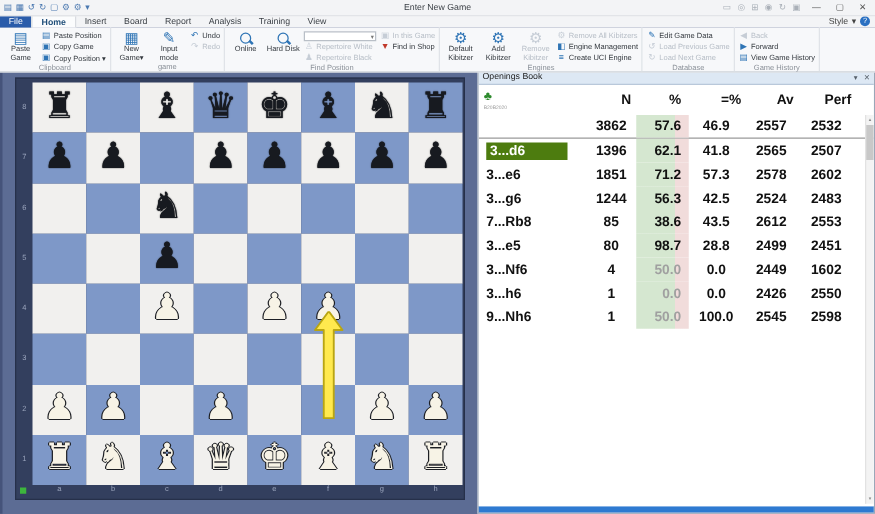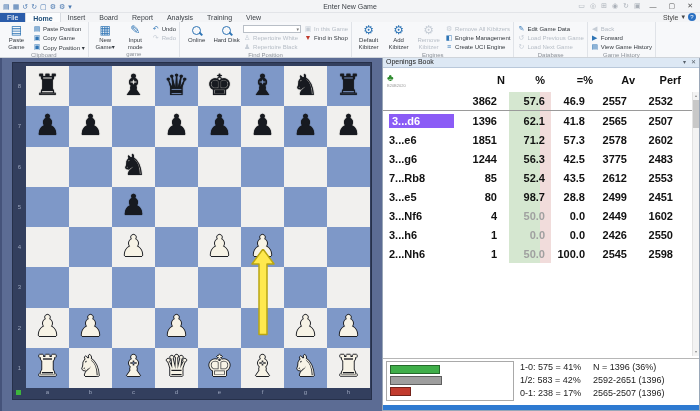--- a/index.html
+++ b/index.html
@@ -64,27 +64,27 @@
   .panel{position:absolute;left:382px;top:55px;width:318px;height:356px;background:#fff;
          border:1px solid #9aa7b8;box-sizing:border-box;display:flex;flex-direction:column;z-index:10}
   .panel-header{height:11px;background:#dde8f4;border-bottom:1px solid #b9c8da;display:flex;
                 align-items:center;font-size:7px;color:#222;padding:0 3px;flex:none}
   .ph-icons{margin-left:auto;display:flex;gap:5px;font-size:6px;color:#57606a}
   .book{position:relative;flex:1;background:#fff;overflow:hidden}
   .brow{display:grid;grid-template-columns:88px 38px 42px 46px 42px 46px 1fr;align-items:center;
         height:19px;font-size:11px;font-weight:700;color:#111}
   .brow.hdr{height:24px}
   .brow.totals{height:18px;border-bottom:1px solid #9a9a9a}
-  .num{text-align:right;padding-right:12px}
+  .num{text-align:center;padding-right:2px}
   .pctwrap{height:100%;display:flex;align-items:center;justify-content:flex-end;padding-right:6px;
            box-sizing:border-box;background:linear-gradient(to right,#d5e7d0 0 74%,#f1dcdb 74% 100%)}
   .pctwrap.gray{color:#a0a0a0}
   .hdrcell{text-align:right;padding-right:4px}
   .mv{padding-left:6px;white-space:nowrap}
-  .mv .selbox{display:inline-block;width:62px;background:#8b5cf6;color:#fff;padding:1px 0 1px 3px}
+  .mv .selbox{display:inline-block;width:62px;background:#4d7c0f;color:#fff;padding:1px 0 1px 3px}
   .treecell{position:relative;padding-left:4px}
   .tree-icon{color:#2d8a2d;font-size:10px;line-height:10px;display:block}
   .book-label{display:block;font-size:4px;color:#999;font-weight:400;letter-spacing:0}
   .sb{position:absolute;right:0;top:24px;bottom:2px;width:6px;background:#f3f3f3;border-left:1px solid #e2e2e2}
   .sb .thumb{position:absolute;left:0;right:0;top:8px;height:28px;background:#c8c8c8}
   .sb .ar{position:absolute;left:0;right:0;text-align:center;font-size:4px;color:#8a8a8a;line-height:6px}
   
   .stats{flex:none;height:46px;border-top:1px solid #b6b6b6;position:relative;background:#fff;font-size:9px;color:#222}
   .sbox{position:absolute;left:3px;top:2px;width:128px;height:40px;border:1px solid #a9a9a9;background:#fff;
         box-sizing:border-box;padding:3px 0 0 3px}
@@ -505,28 +505,28 @@
           <div class="num">57.3</div>
           <div class="num">2578</div>
           <div class="num">2602</div>
           <div></div>
         </div>
         <div class="brow">
           <div class="mv">3...g6</div>
           <div class="num">1244</div>
           <div class="pctwrap">56.3</div>
           <div class="num">42.5</div>
-          <div class="num">3775</div>
+          <div class="num">2524</div>
           <div class="num">2483</div>
           <div></div>
         </div>
         <div class="brow">
           <div class="mv">7...Rb8</div>
           <div class="num">85</div>
-          <div class="pctwrap">52.4</div>
+          <div class="pctwrap">38.6</div>
           <div class="num">43.5</div>
           <div class="num">2612</div>
           <div class="num">2553</div>
           <div></div>
         </div>
         <div class="brow">
           <div class="mv">3...e5</div>
           <div class="num">80</div>
           <div class="pctwrap">98.7</div>
           <div class="num">28.8</div>
@@ -546,47 +546,30 @@
         <div class="brow">
           <div class="mv">3...h6</div>
           <div class="num">1</div>
           <div class="pctwrap gray">0.0</div>
           <div class="num">0.0</div>
           <div class="num">2426</div>
           <div class="num">2550</div>
           <div></div>
         </div>
         <div class="brow">
-          <div class="mv">2...Nh6</div>
+          <div class="mv">9...Nh6</div>
           <div class="num">1</div>
           <div class="pctwrap gray">50.0</div>
           <div class="num">100.0</div>
           <div class="num">2545</div>
           <div class="num">2598</div>
           <div></div>
         </div>
       </div>
     <div class="sb">
       <span class="ar" style="top:1px">▴</span>
       <div class="thumb"></div>
       <span class="ar" style="bottom:1px">▾</span>
     </div>
   </div>
 
-  <div class="stats">
-    <div class="sbox" id="stat-bars">
-        <div class="bar" style="width: 41%; background: rgb(63, 174, 73);"></div>
-        <div class="bar" style="width: 42%; background: rgb(158, 158, 158);"></div>
-        <div class="bar" style="width: 17%; background: rgb(194, 59, 46);"></div>
-      </div>
-    <div class="stext l" id="stat-left">
-        <div>1-0: 575 = 41%</div>
-        <div>1/2: 583 = 42%</div>
-        <div>0-1: 238 = 17%</div>
-      </div>
-    <div class="stext r" id="stat-right">
-        <div>N = 1396 (36%)</div>
-        <div>2592-2651 (1396)</div>
-        <div>2565-2507 (1396)</div>
-      </div>
-  </div>
   <div class="bluebar"></div>
 </div>
 
 </body></html>

